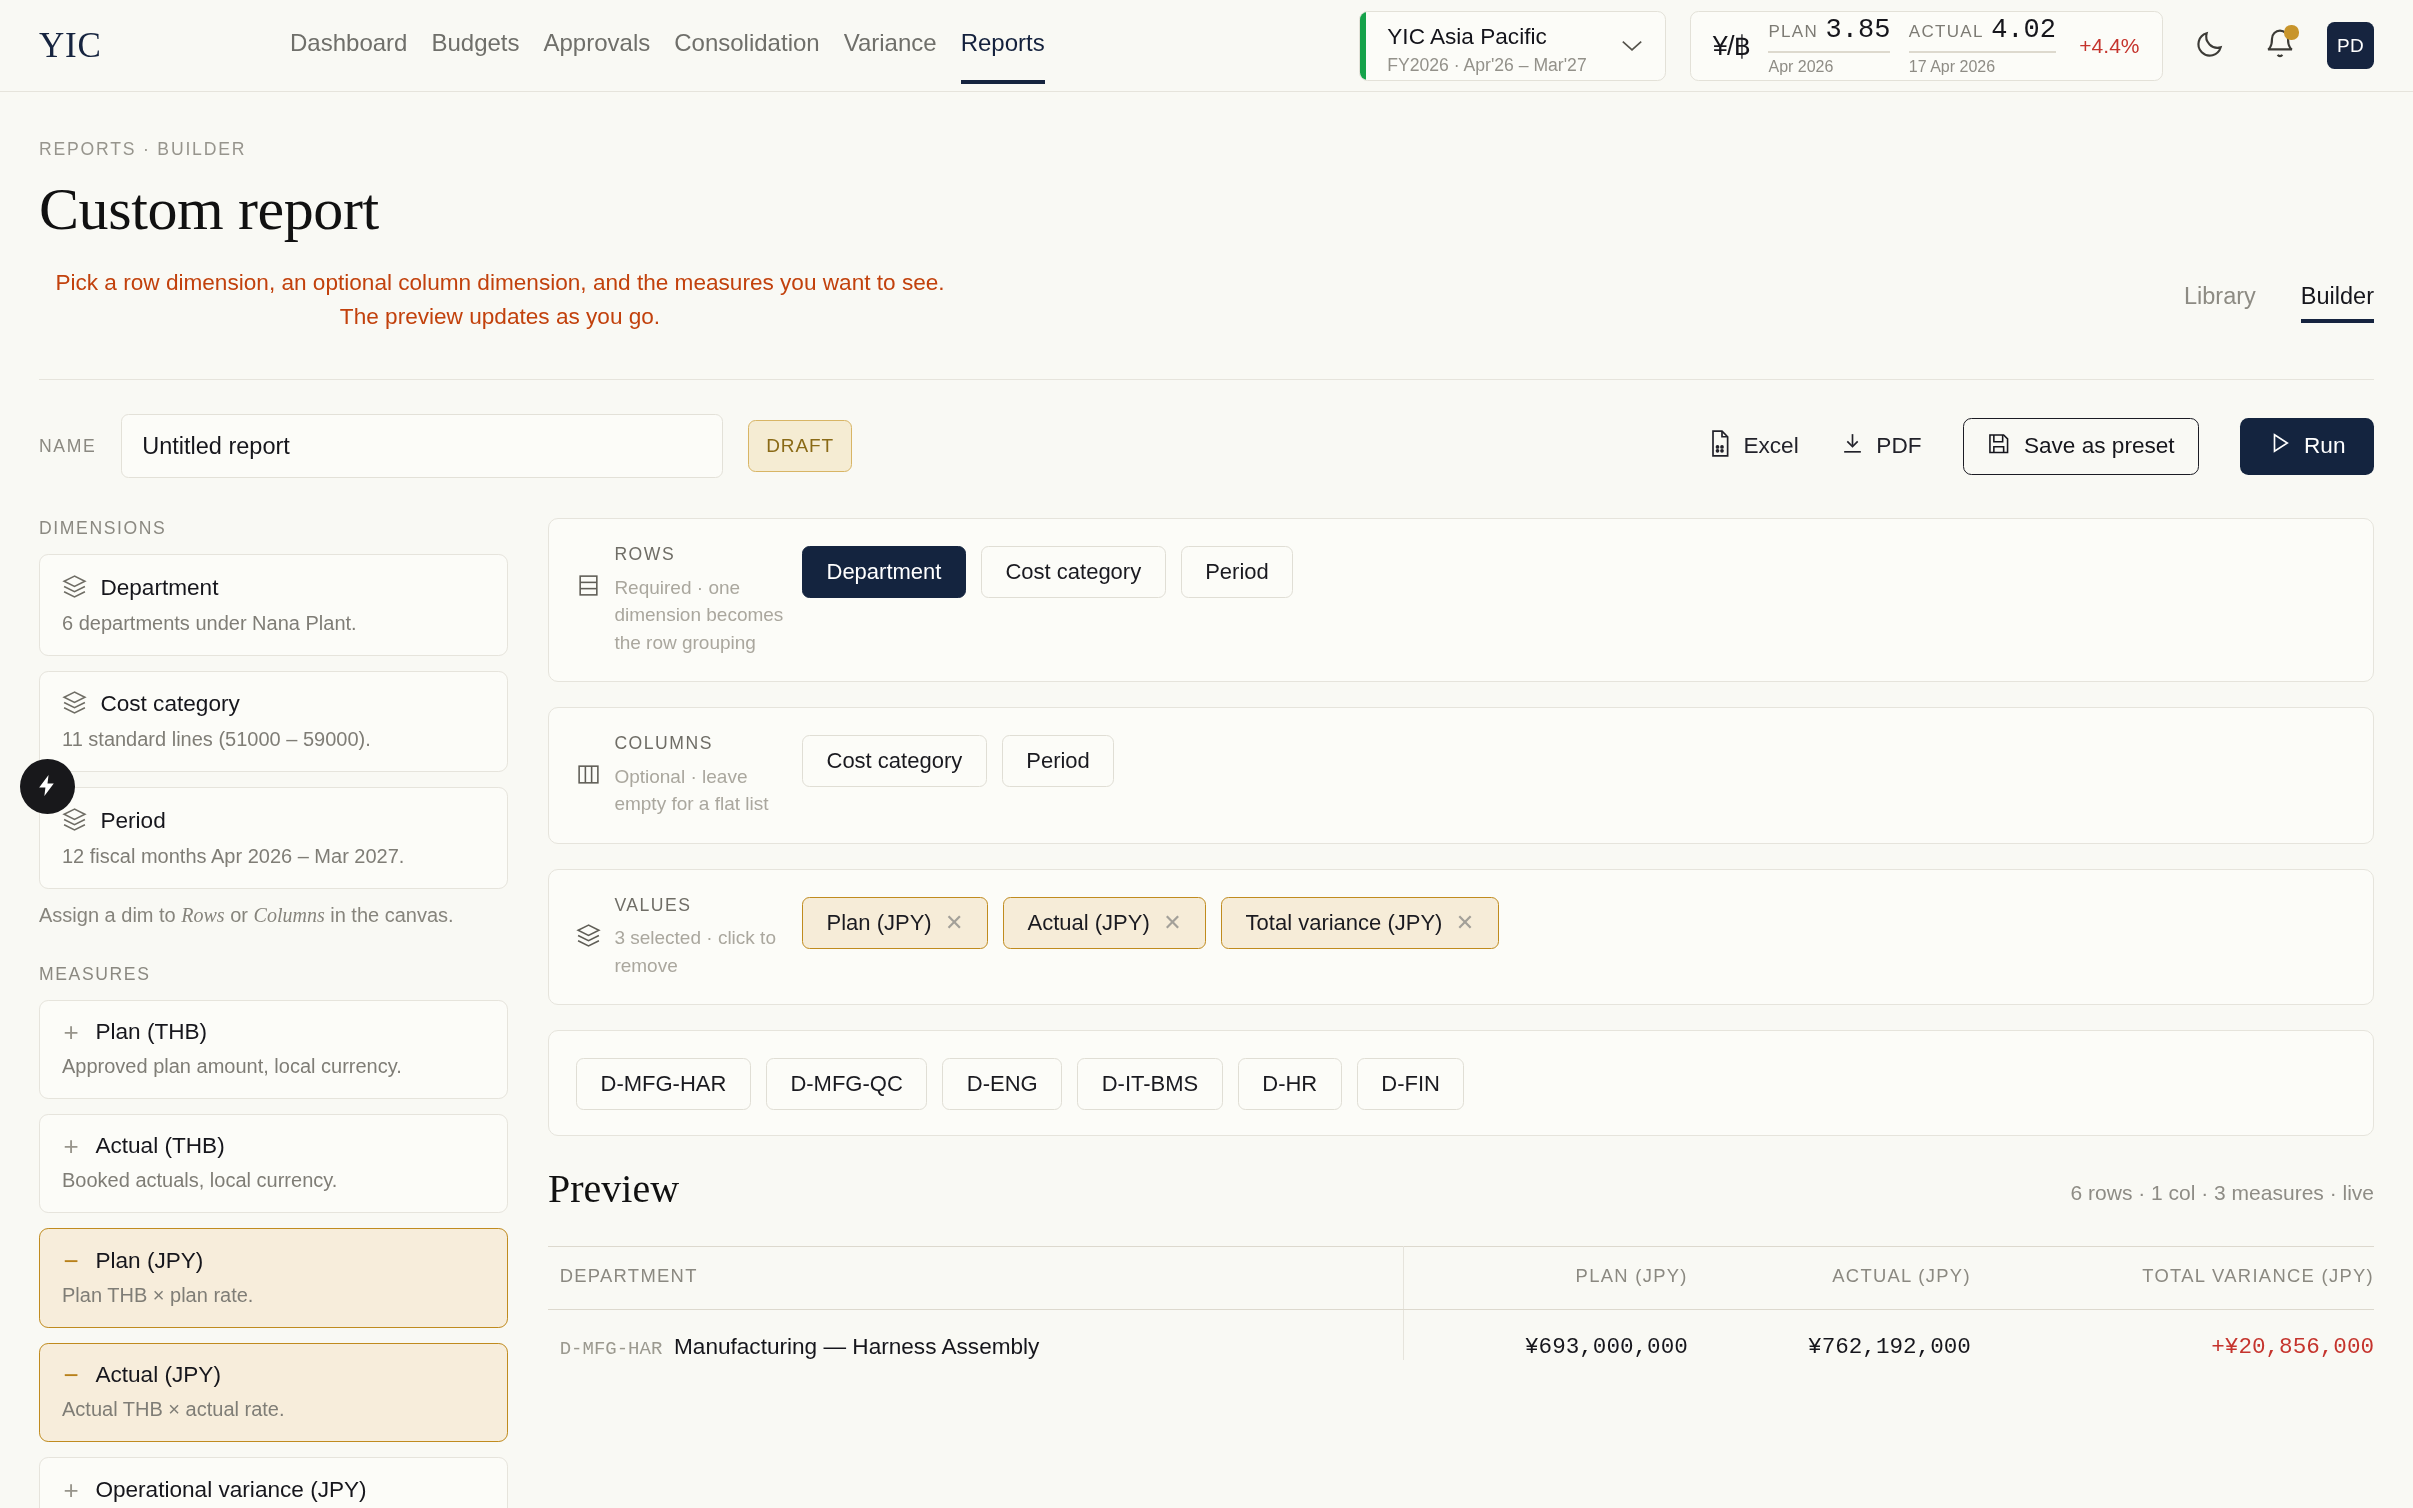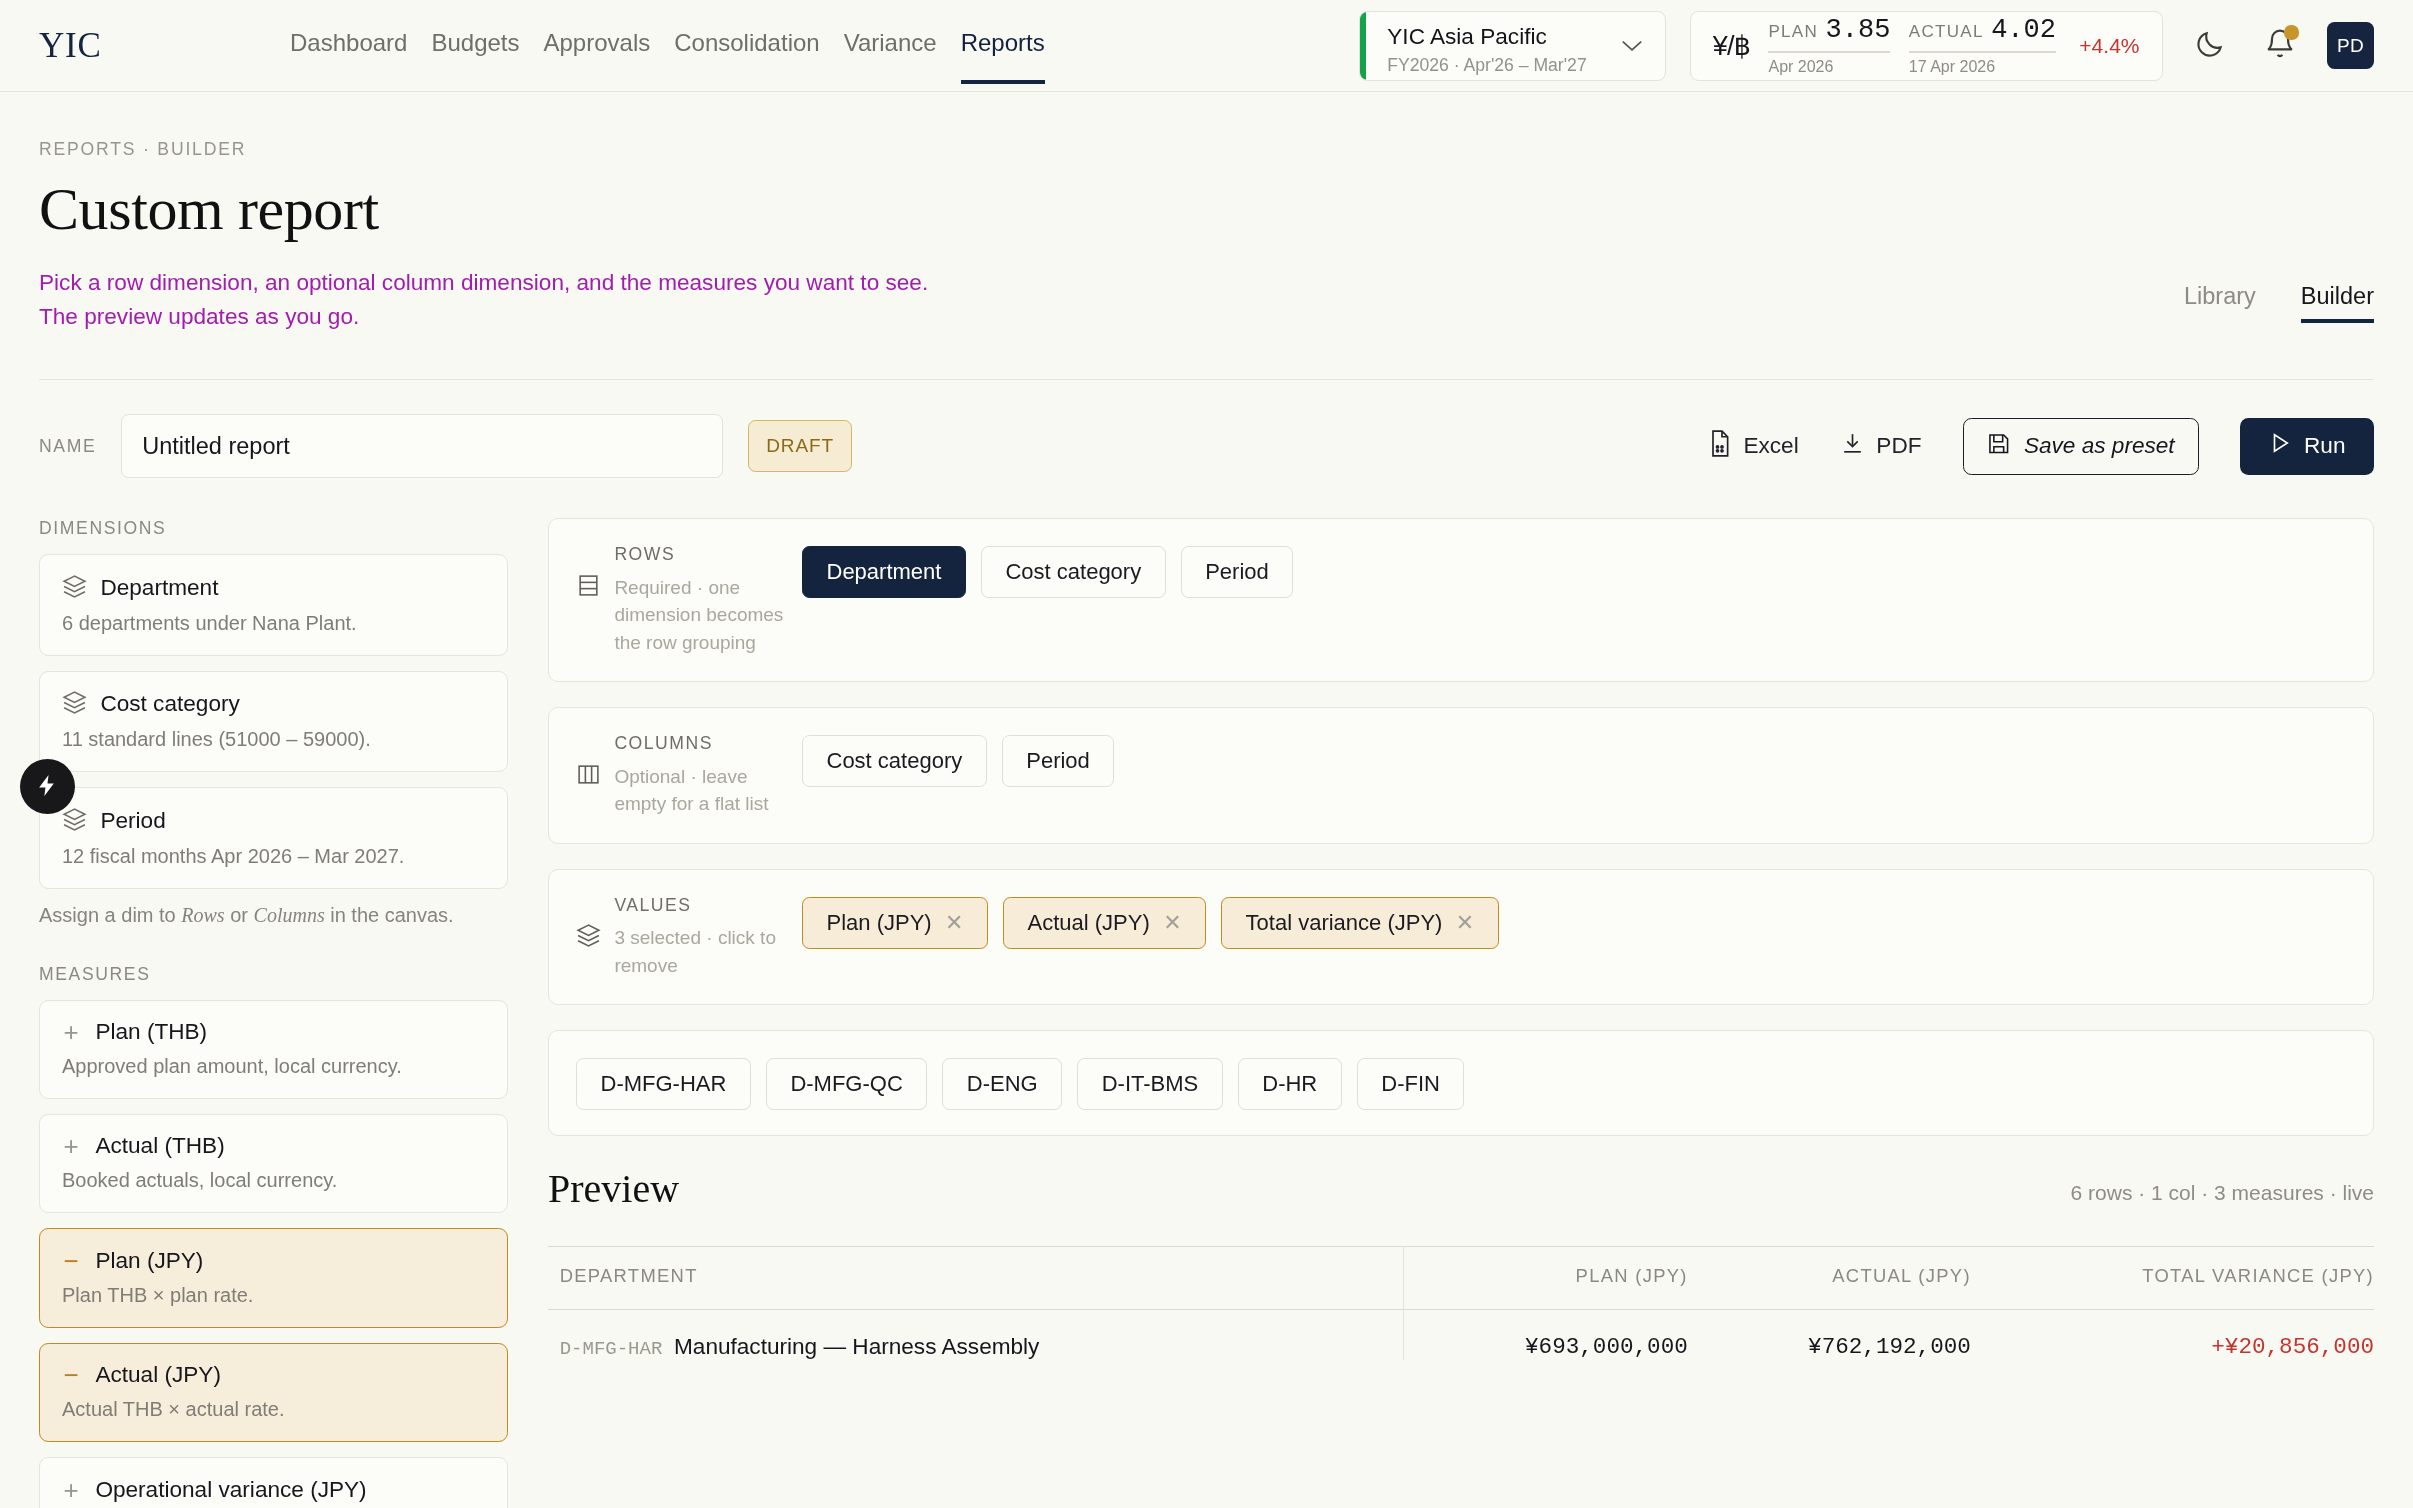--- a/index.html
+++ b/index.html
@@ -136,22 +136,23 @@
     font-size: 60px;
     font-weight: 400;
     margin-top: 15px;
     color: #111;
     letter-spacing: -0.4px;
   }
   .lede {
     margin-top: 22px;
     font-size: 22.6px;
     line-height: 1.52;
-    color: #a21caf;
+    color: #c2410c;
     max-width: 922px;
+    text-align: center;
   }
   .mode-tabs {
     position: absolute;
     right: 39px; top: 191px;
     display: flex; gap: 45px; align-items: flex-end;
   }
   .mode-tab {
     font-size: 23.5px; color: #8d8b83; padding-bottom: 13.4px;
     position: relative; cursor: pointer;
   }
@@ -194,21 +195,20 @@
     font-size: 22.6px; color: #22222a; cursor: pointer;
     background: none; border: none;
     font-family: "Liberation Sans", sans-serif;
   }
   .outline-btn {
     display: flex; align-items: center; gap: 13.4px;
     border: 0.8px solid #1c1c24; border-radius: 8.4px;
     height: 57px; padding: 0 23.5px; background: transparent;
     font-size: 22.6px; color: #16161c; cursor: pointer;
     font-family: "Liberation Sans", sans-serif;
-    font-style: italic;
   }
   .primary-btn {
     display: flex; align-items: center; gap: 13.4px;
     background: #14243f; color: #fff;
     border: none; border-radius: 8.4px;
     height: 57px; padding: 0 28.5px;
     font-size: 22.6px; cursor: pointer;
     font-family: "Liberation Sans", sans-serif;
   }
 

